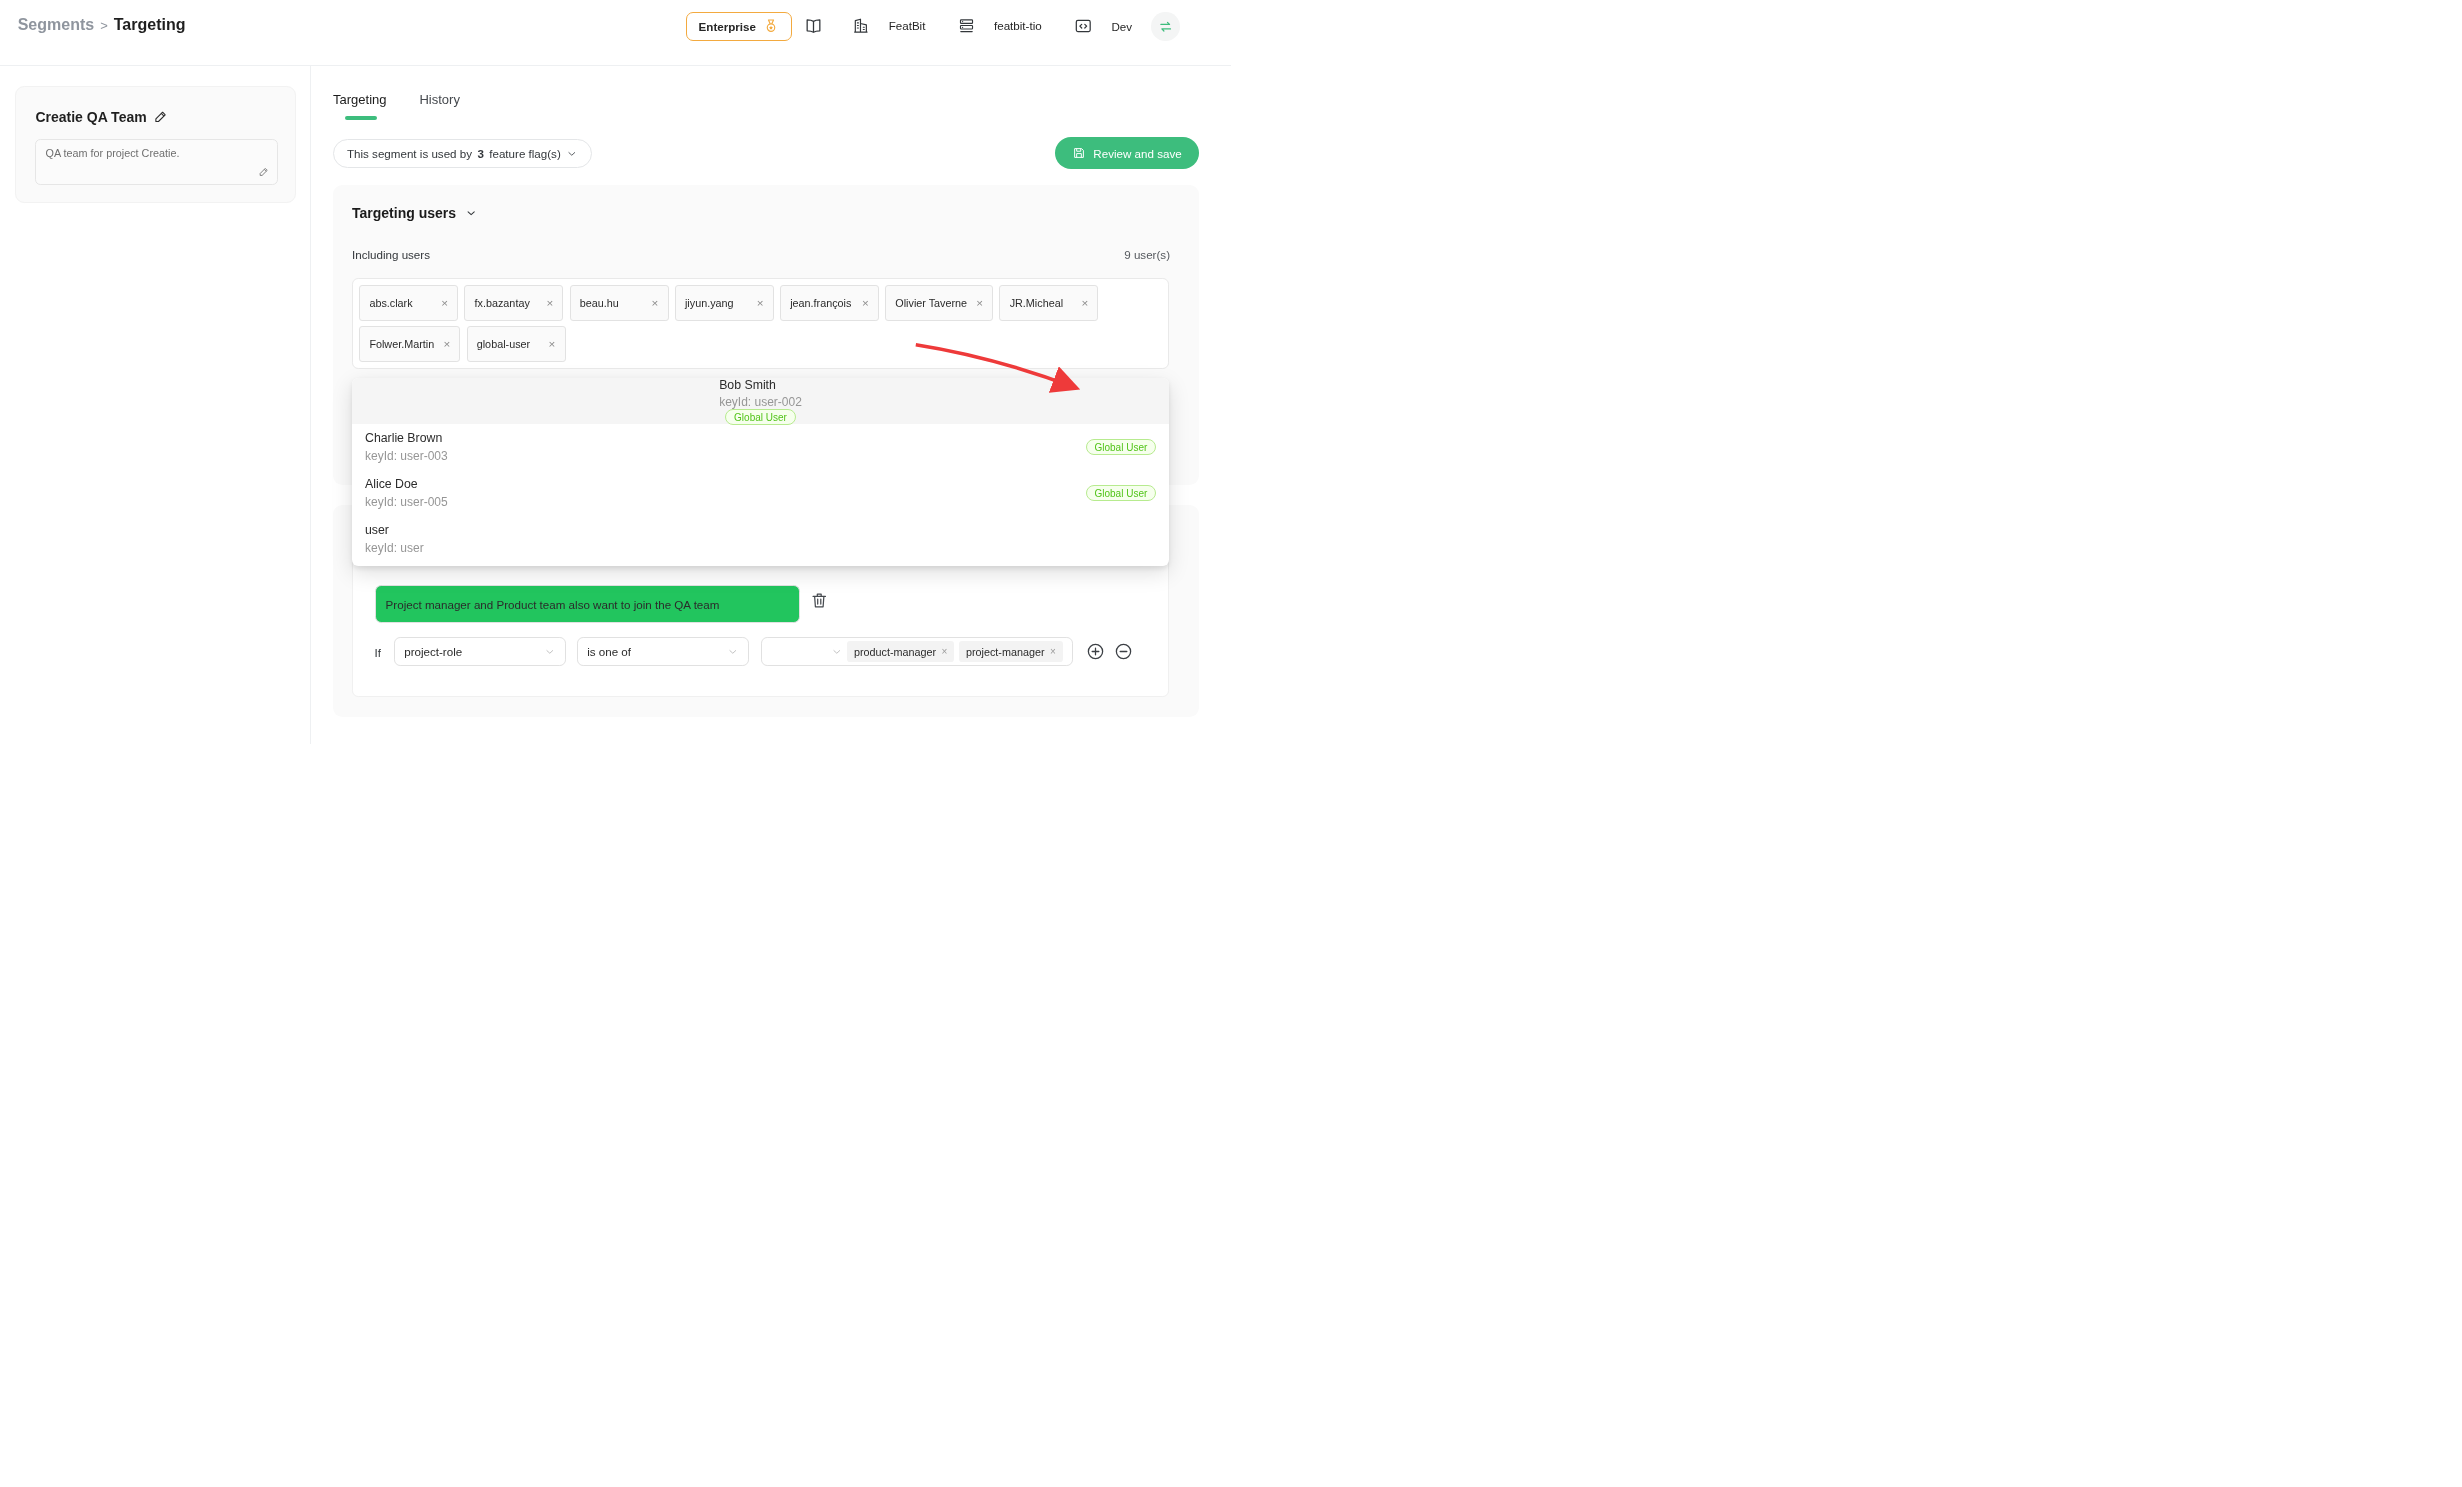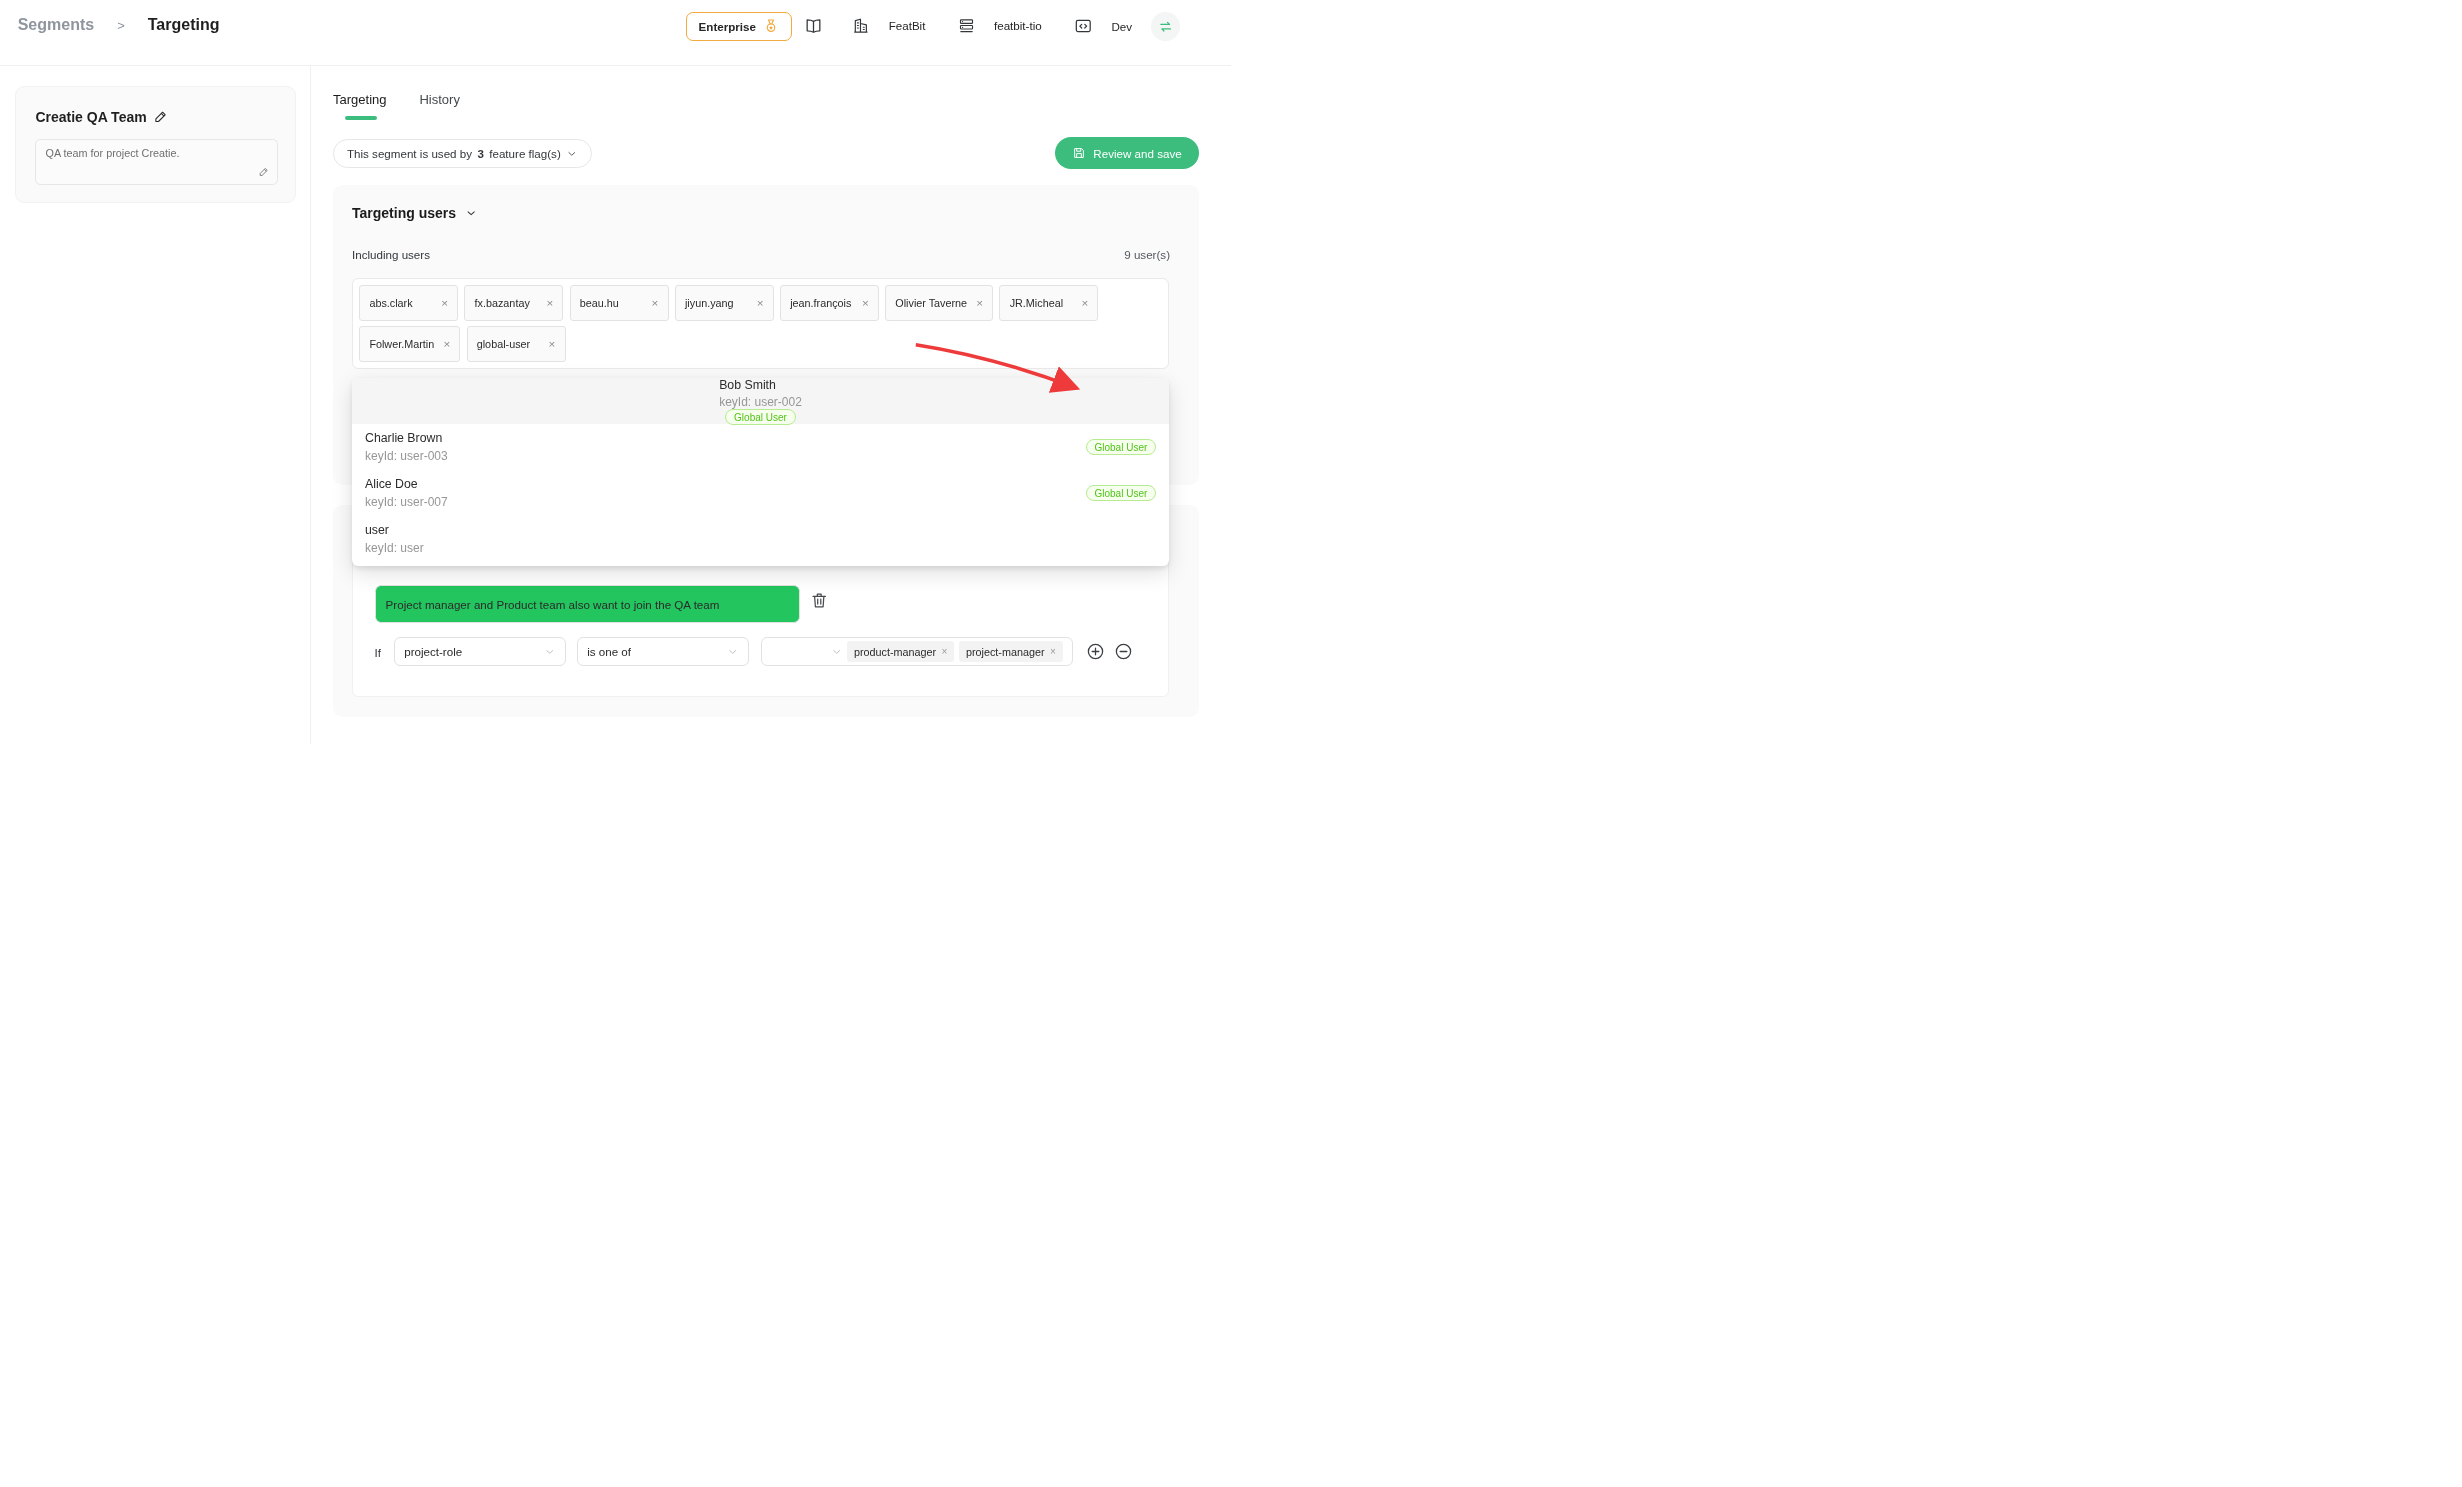--- a/index.html
+++ b/index.html
@@ -2,21 +2,21 @@
 <html style="font-size:12.3px"><head>
 <meta charset="utf-8">
 <style>
   * { margin:0; padding:0; box-sizing:border-box; }
   html,body { background:#fff; }
   body { font-family:"Liberation Sans", sans-serif; color:#262626; width:1231px; height:744px; overflow:hidden; }
   .page { position:relative; width:1231px; height:744px; background:#fff; }
 
   
   .topbar { position:absolute; left:0; top:0; width:1231px; height:65px; background:#fff; }
-  .breadcrumb { position:absolute; left:17.7px; top:16px; display:flex; align-items:center; gap:23px; font-size:16px; }
+  .breadcrumb { position:absolute; left:17.7px; top:16px; display:flex; align-items:center; gap:6px; font-size:16px; }
   .crumb-parent { color:#8f959e; font-weight:600; cursor:pointer; }
   .crumb-sep { color:#8f959e; font-size:13px; }
   .crumb-current { color:#1f1f1f; font-weight:700; }
 
   .enterprise-btn { position:absolute; left:686px; top:11.6px; height:29px; padding:0 11.6px; border:1.5px solid #f3aa3f;
     border-radius:7px; background:#fff; display:flex; align-items:center; gap:7px; font-size:11.6px; font-weight:700; color:#262626; cursor:pointer; }
   .icon-btn { position:absolute; display:flex; align-items:center; gap:19px; cursor:pointer; font-size:11.6px; color:#262626; }
   .docs-btn { left:804px; top:17px; }
   .org-btn  { left:852px; top:17px; }
   .proj-btn { left:958px; top:17px; }
@@ -371,21 +371,21 @@
         <div>
           <div class="dd-name">Charlie Brown</div>
           <div class="dd-key">keyId: user-003</div>
         </div>
         <span class="badge">Global User</span>
       </div>
 
       <div class="dd-item">
         <div>
           <div class="dd-name">Alice Doe</div>
-          <div class="dd-key">keyId: user-007</div>
+          <div class="dd-key">keyId: user-005</div>
         </div>
         <span class="badge">Global User</span>
       </div>
 
       <div class="dd-item">
         <div>
           <div class="dd-name">user</div>
           <div class="dd-key">keyId: user</div>
         </div>
 

